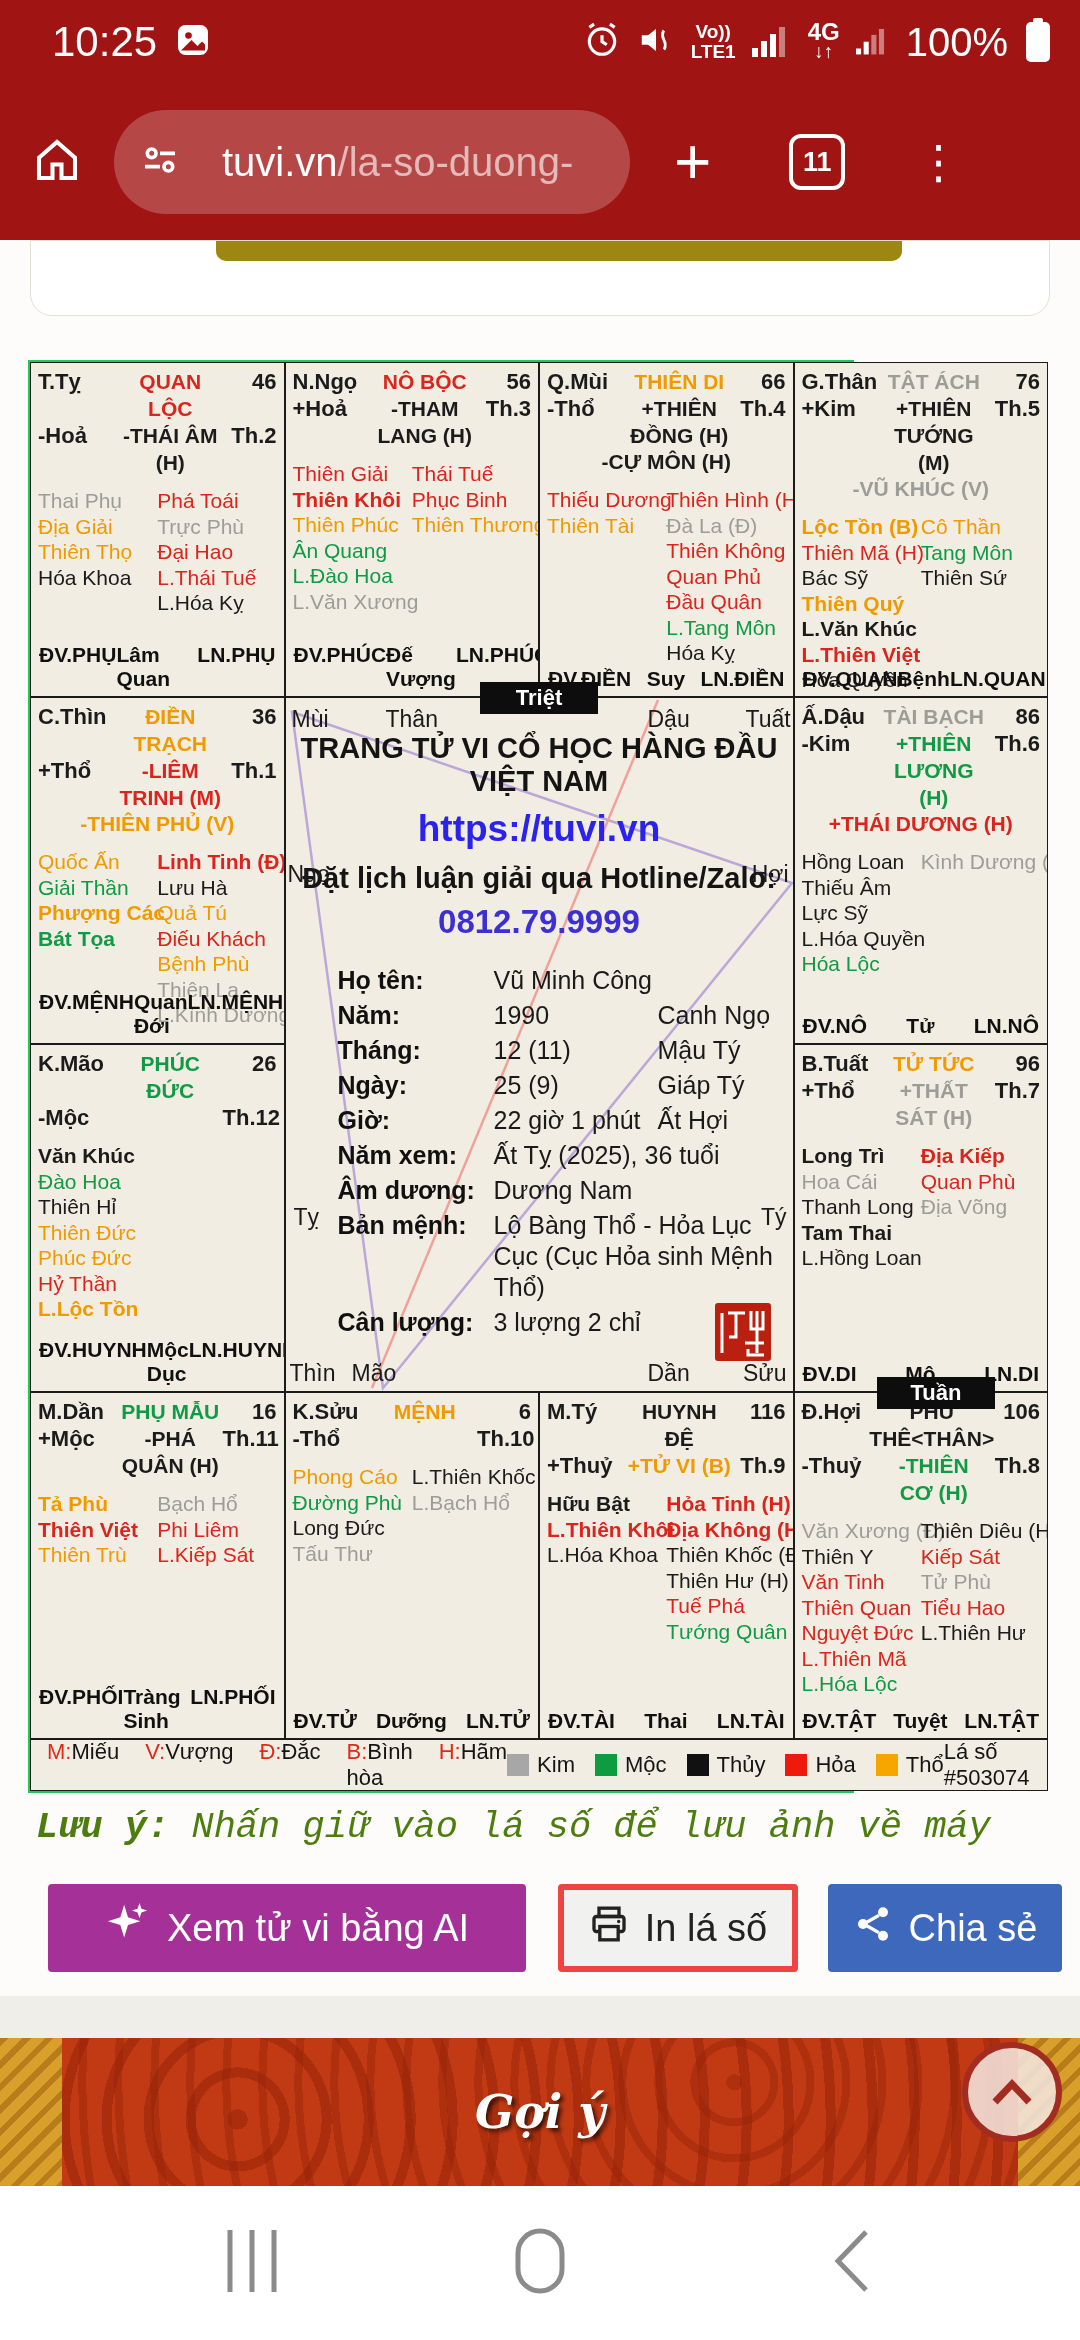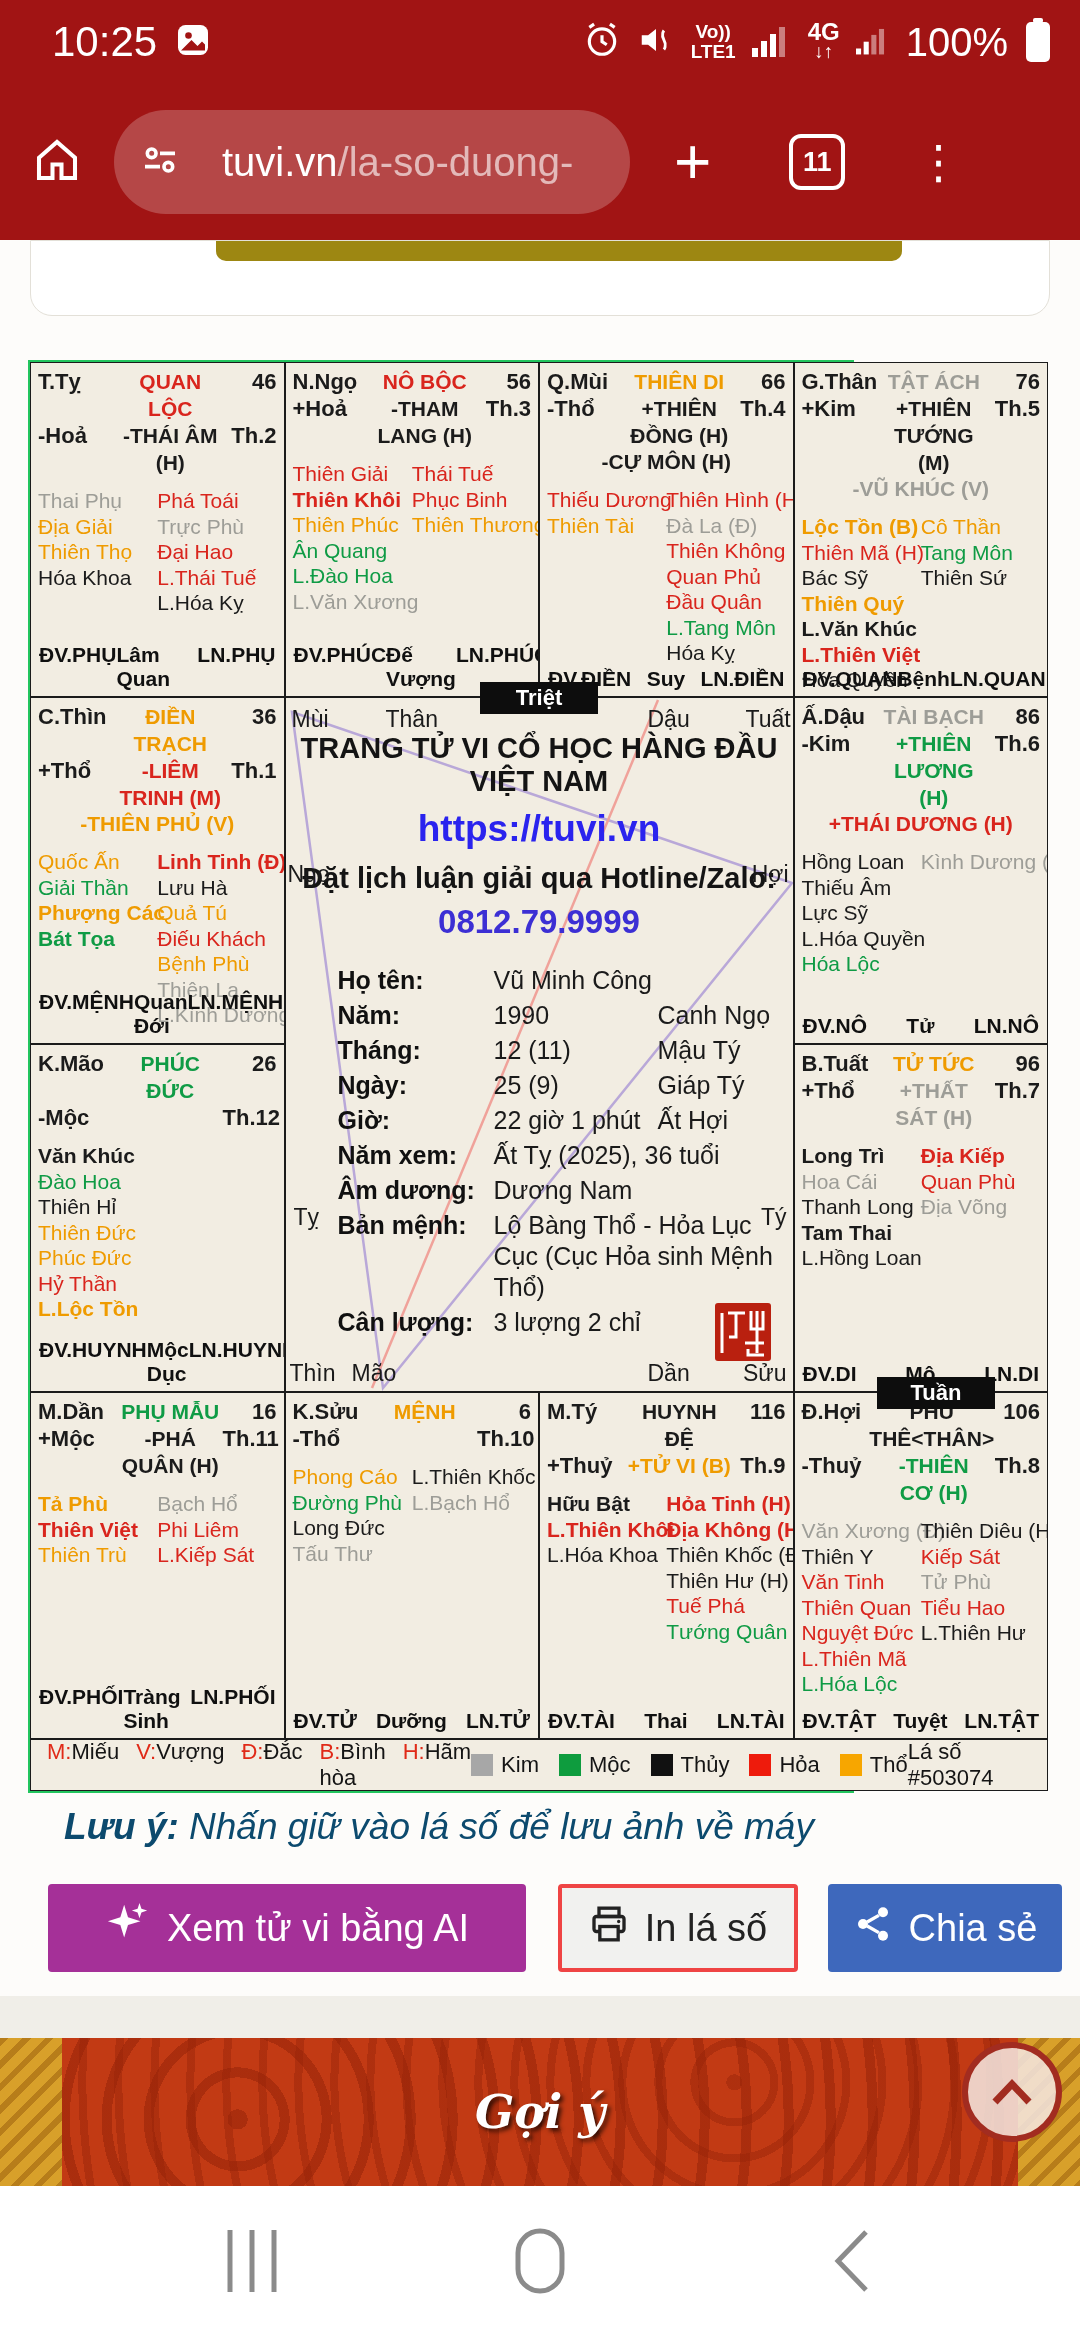--- a/index.html
+++ b/index.html
@@ -60,34 +60,34 @@
   .irow .iv { color:#1a1a1a; }
   .irow .ix { color:#1a1a1a; }
   .irow.span .iv { grid-column:2/4; max-width:330px; }
   #sealwrap { position:absolute; right:22px; bottom:26px; z-index:2; }
   .badge { position:absolute; width:118px; height:32px; background:#0d0d0d; color:#fff; font-size:22px; font-weight:600;
     text-align:center; line-height:31px; z-index:6; }
   #badge-triet { left:450px; top:320px; }
   #badge-tuan  { left:847px; top:1015px; }
   #legendrow { grid-column:1/5; display:flex; align-items:center; background:#f2ede2; border:1px solid #1b1b1b;
     padding:0 16px; font-size:22px; color:#141414; }
-  #grades { display:flex; gap:17px; }
+  #grades { display:flex; gap:26px; }
   .pre { color:#e02a18; }
   #elems { display:flex; gap:20px; margin-left:auto; }
   .eitem { display:flex; align-items:center; gap:8px; }
   .sq { width:22px; height:22px; display:inline-block; }
   #serial { margin-left:auto; }
 
   
-  #note { position:absolute; left:64px; top:1806px; font-size:37px; font-style:italic; color:#0c4a6e; }
+  #note { position:absolute; left:36px; top:1806px; font-size:37px; font-style:italic; color:#4d7c0f;font-family:Liberation Mono, monospace; }
   #note b { font-weight:bold; }
   .btn { position:absolute; top:1884px; height:88px; border-radius:4px; display:flex; align-items:center; justify-content:center;
     gap:16px; font-size:38px; }
   #btn-ai    { left:48px;  width:478px; background:#a53098; color:#fff; }
-  #btn-print { left:558px; width:240px; background:#f1f1ef; color:#222; border:4px solid #ef4444; }
+  #btn-print { left:558px; width:240px; background:#f1f1ef; color:#222; border:6px solid #ef4444; }
   #btn-share { left:828px; width:234px; background:#3e68bc; color:#fff; }
   #graystrip { position:absolute; left:0; top:1996px; width:1080px; height:42px; background:#f0eee8; }
   #banner { position:absolute; left:0; top:2038px; width:1080px; height:148px; background:#c23a14; overflow:hidden; }
   #banner .pat { position:absolute; inset:0;
     background-image:repeating-radial-gradient(circle at 22% 55%, rgba(150,35,8,.55) 0 10px, rgba(0,0,0,0) 10px 42px),
                      repeating-radial-gradient(circle at 68% 30%, rgba(150,35,8,.45) 0 8px, rgba(0,0,0,0) 8px 36px); }
   .goldedge { position:absolute; top:0; width:62px; height:148px; background:#d8a02a;
     background-image:repeating-linear-gradient(135deg, rgba(150,90,10,.5) 0 6px, rgba(0,0,0,0) 6px 16px); }
   #gold-l { left:0; } #gold-r { right:0; }
   #banner-label { position:absolute; left:0; right:0; top:50%; transform:translateY(-50%); text-align:center;

